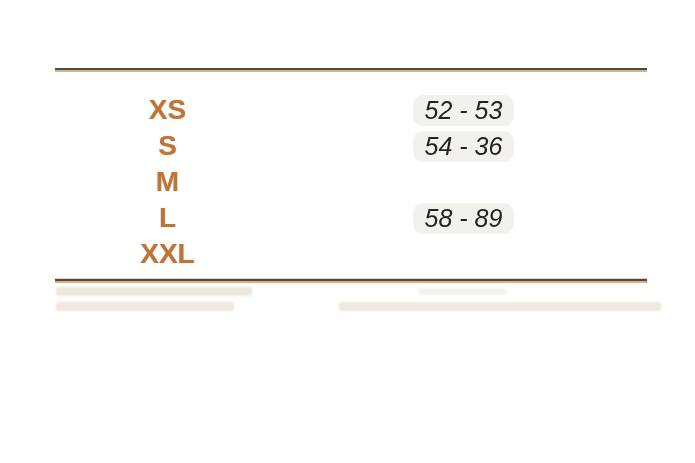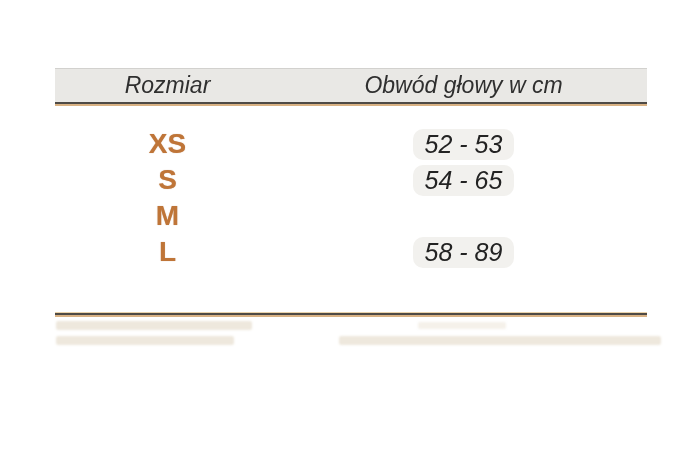--- a/index.html
+++ b/index.html
@@ -92,44 +92,41 @@
   .ghost.g2 { left: 363px; top: 5px;  width: 88px;  height: 7px; background: rgba(203,184,148,0.20); }
   .ghost.g3 { left: 1px;   top: 19px; width: 178px; height: 9px; }
   .ghost.g4 { left: 284px; top: 19px; width: 322px; height: 9px; }
 </style>
 </head>
 <body>
 
 <div class="page">
   <div class="size-table">
 
-    <div class="thead">
-      <div class="col-size">Rozmiar</div>
-      <div class="col-circ">Obwód głowy w cm</div>
-    </div>
 
     <div class="divider-top"></div>
 
     <div class="tbody">
       <div class="trow">
         <div class="size-cell">XS</div>
         <div class="circ-cell"><span class="halo">52 - 53</span></div>
       </div>
       <div class="trow">
         <div class="size-cell">S</div>
-        <div class="circ-cell"><span class="halo">54 - 65</span></div>
+        <div class="circ-cell"><span class="halo">54 - 36</span></div>
       </div>
       <div class="trow">
         <div class="size-cell">M</div>
       </div>
       <div class="trow">
         <div class="size-cell">L</div>
         <div class="circ-cell"><span class="halo">58 - 89</span></div>
       </div>
       <div class="trow">
+        <div class="size-cell">XXL</div>
       </div>
     </div>
 
     <div class="divider-bottom"></div>
 
     <div class="ghosts">
       <div class="ghost g1"></div>
       <div class="ghost g2"></div>
       <div class="ghost g3"></div>
       <div class="ghost g4"></div>

